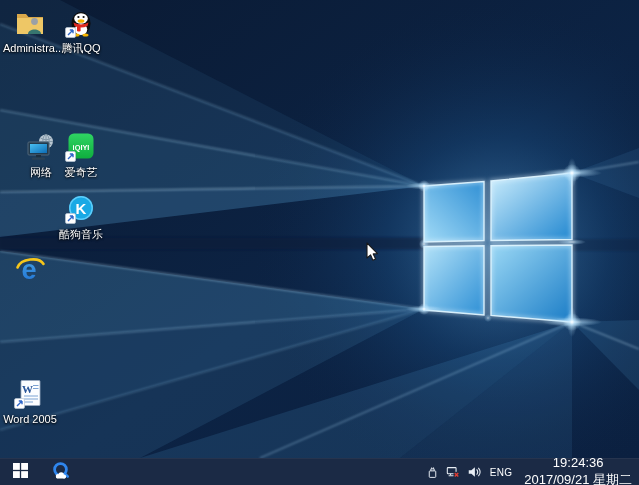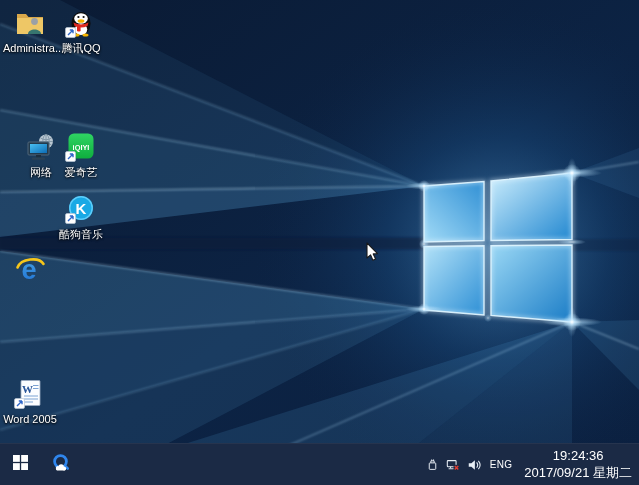--- a/index.html
+++ b/index.html
@@ -13,21 +13,21 @@
   .icon-cell { position: absolute; width: 54px; display: flex; flex-direction: column;
                align-items: center; cursor: default; }
   .glyph { width: 34px; height: 34px; display: flex; align-items: flex-start; justify-content: center; }
   .glyph svg { width: 32px; height: 32px; display: block; }
   .icon-label { margin-top: 2px; font-size: 11px; line-height: 1.12; color: #fff;
                 text-align: center; max-width: 54px;
                 text-shadow: 0 1px 2px rgba(0,0,0,.95), 0 0 3px rgba(0,0,0,.7); }
 
   .cursor { position: absolute; left: 366px; top: 242px; width: 13px; height: 20px; pointer-events: none; }
 
-  .taskbar { position: absolute; left: 0; right: 0; bottom: 0; height: 42px;
+  .taskbar { position: absolute; left: 0; right: 0; bottom: 0; height: 27px;
              background: #1b2a45; display: flex; align-items: stretch;
              border-top: 1px solid rgba(255,255,255,.05); }
   .tb-btn { width: 40px; display: flex; align-items: center; justify-content: center; cursor: pointer; }
   .tray { margin-left: auto; display: flex; align-items: center; gap: 7px; padding-right: 7px; }
   .tray-icon { display: flex; align-items: center; cursor: pointer; }
   .lang { color: #fff; font-size: 10px; letter-spacing: .3px; padding: 0 2px; cursor: pointer; }
   .clock { color: #fff; font-size: 13px; line-height: 1.3; text-align: center; padding-left: 3px; cursor: pointer; }
 </style>
 </head>
 <body>

